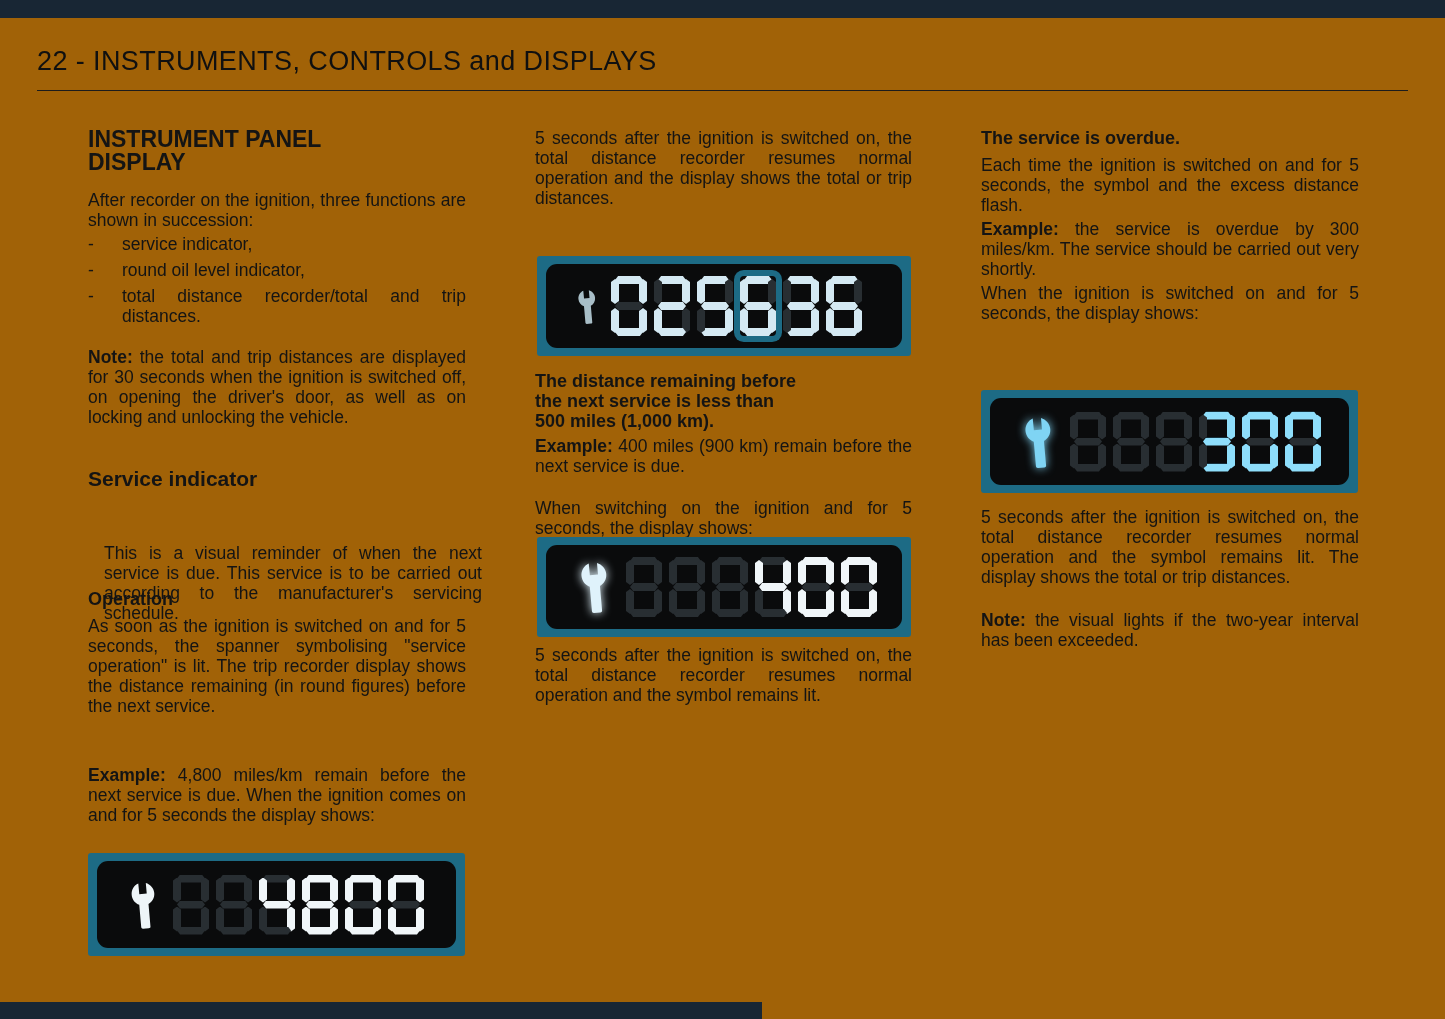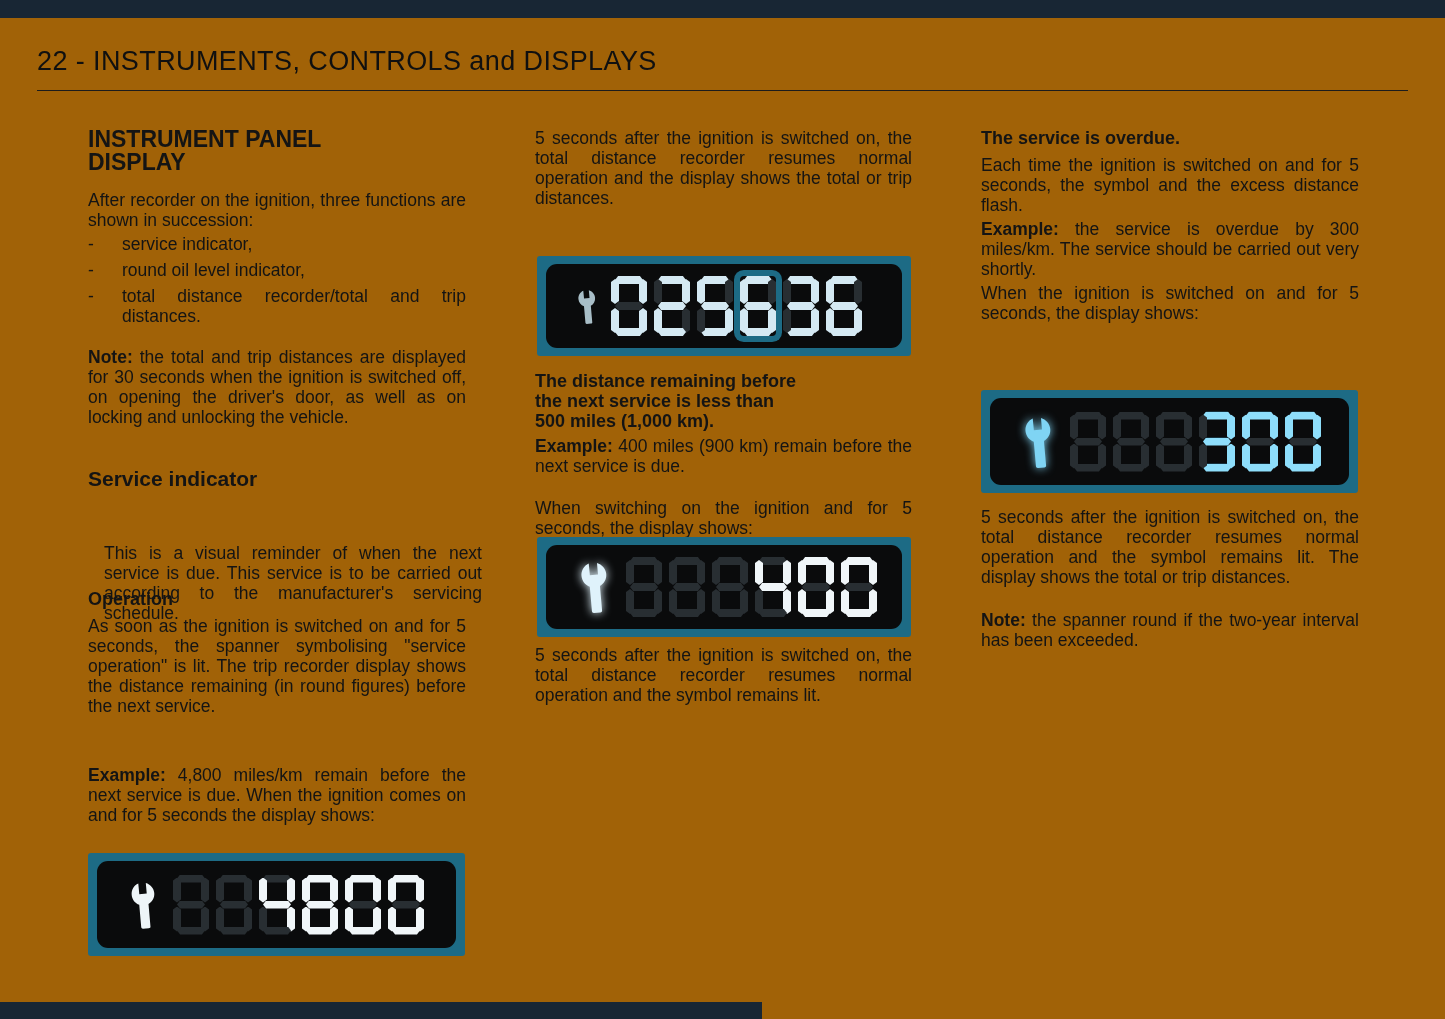--- a/index.html
+++ b/index.html
@@ -373,16 +373,16 @@
             <div class="seg seg-f seg-v" style="background: rgb(142, 222, 251); filter: drop-shadow(rgb(65, 182, 234) 0px 0px 5px);"></div>
             <div class="seg seg-g seg-h" style="background: rgb(40, 46, 50);"></div>
           </div>
         </div>
       </div>
     </div>
 
   <p class="block" style="left:981px; top:507px; width:378px;">5 seconds after the ignition is switched on, the total distance recorder resumes normal operation and the symbol remains lit. The display shows the total or trip distances.</p>
 
   <p class="block" style="left:981px; top:610px; width:378px;">
-    <b>Note:</b><span> the spanner round if the two-year interval has been exceeded.</span>
+    <b>Note:</b><span> the visual lights if the two-year interval has been exceeded.</span>
   </p>
 
 </div>
 
 </body></html>

